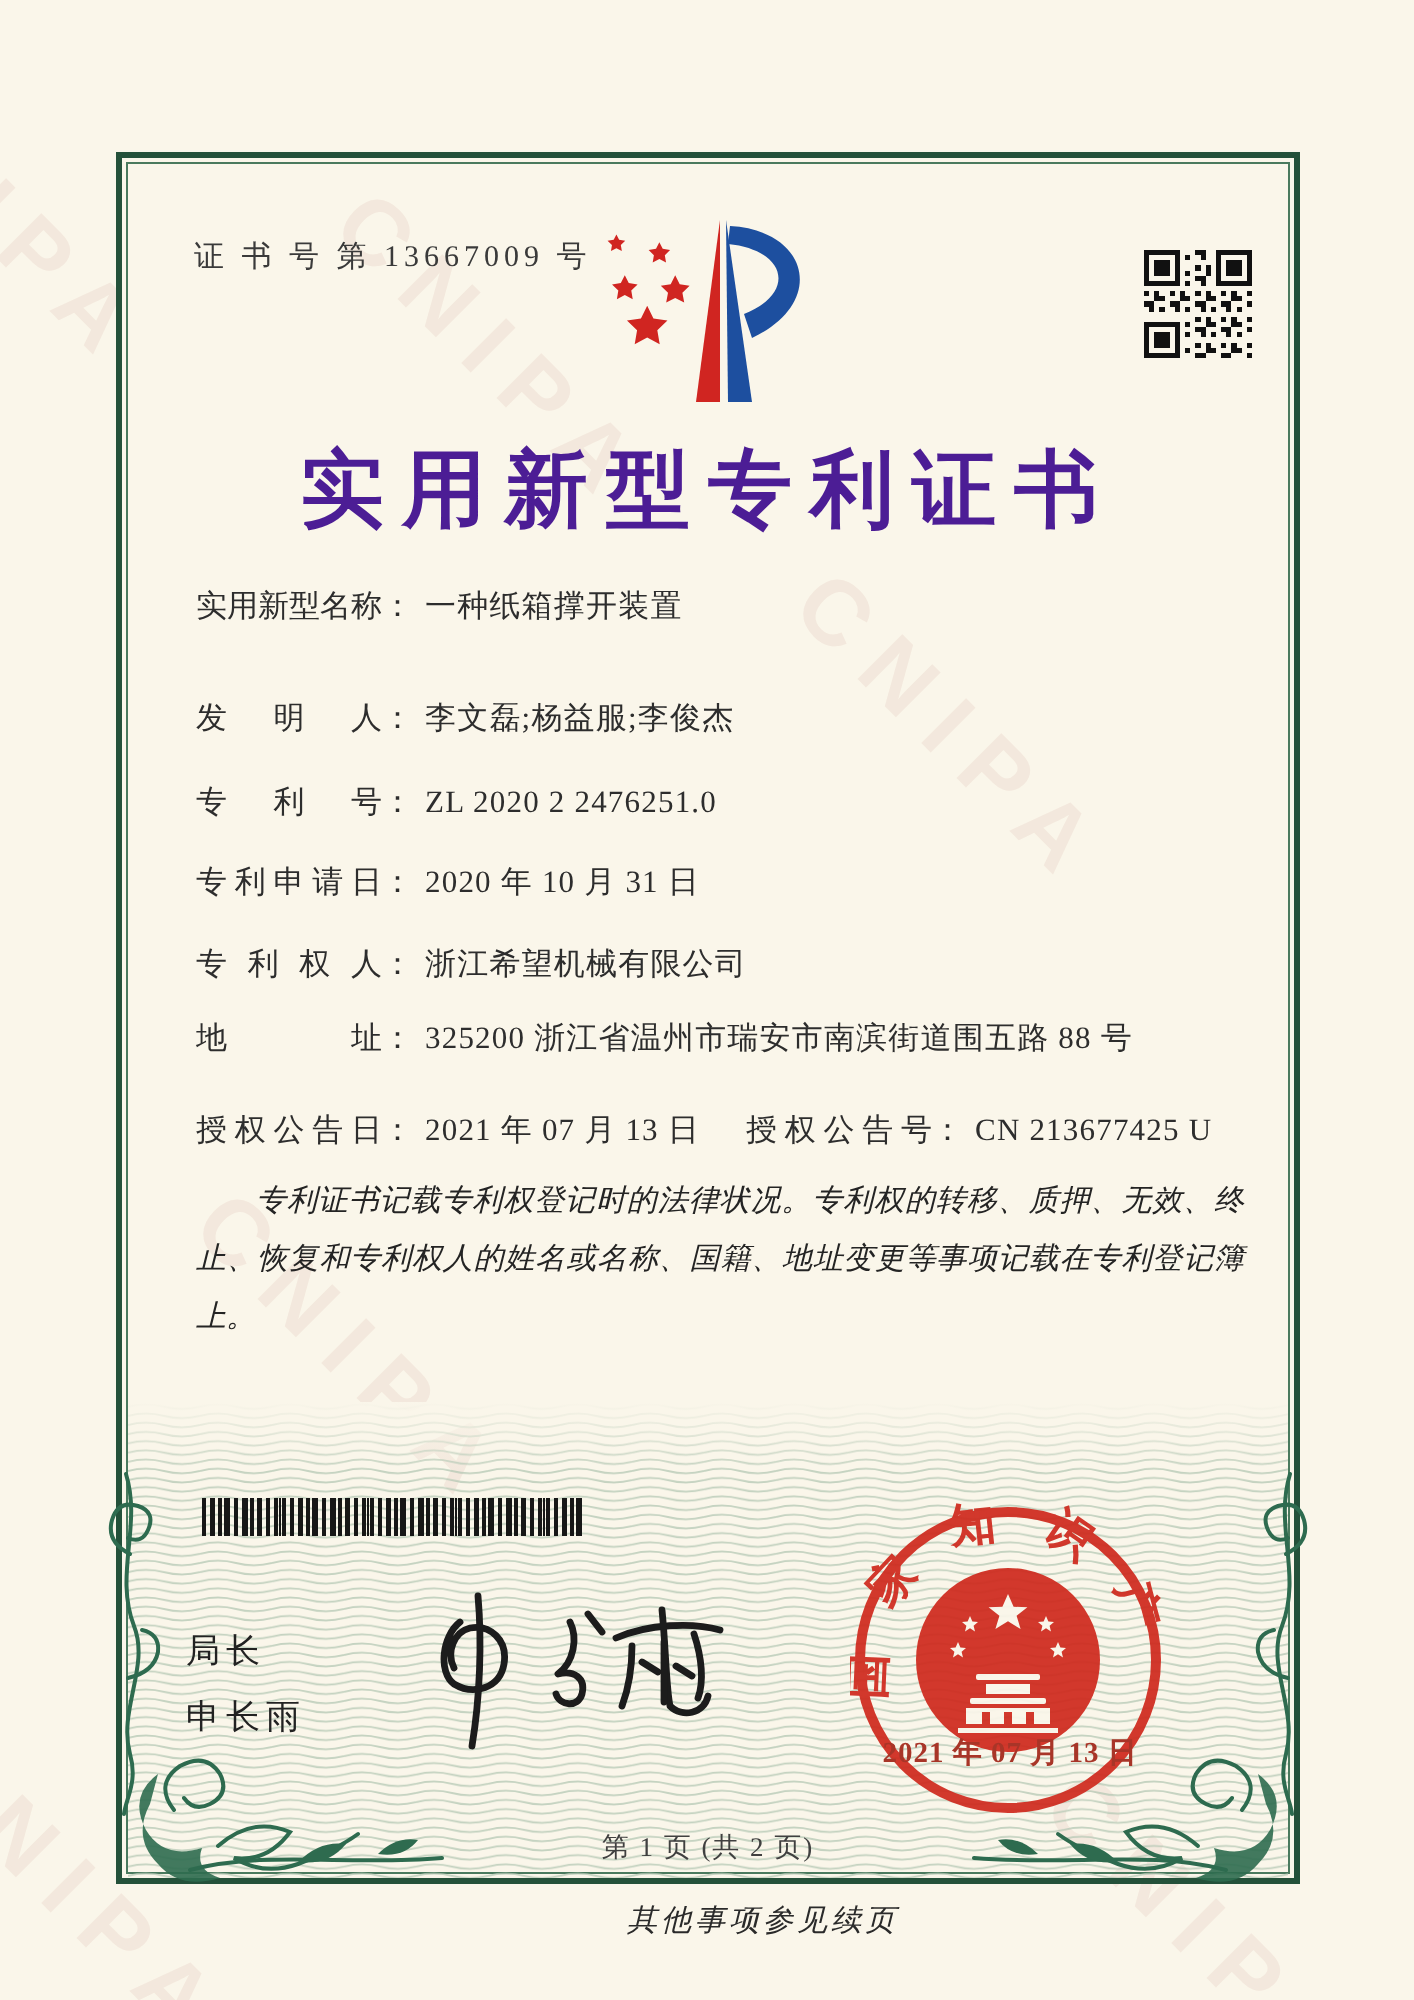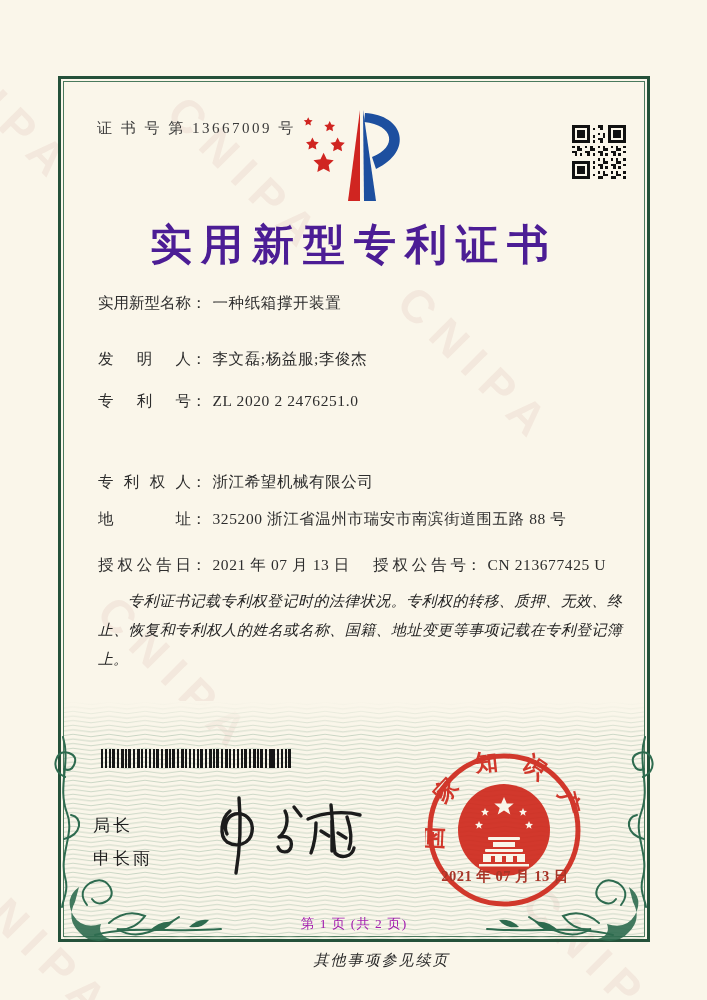--- a/index.html
+++ b/index.html
@@ -34,21 +34,21 @@
      background:repeating-linear-gradient(90deg,#171717 0 2px,rgba(0,0,0,0) 2px 4px),
                 repeating-linear-gradient(90deg,#171717 0 1px,rgba(0,0,0,0) 1px 5.5px);}
   .director{position:absolute;left:32px;top:730px;z-index:3;
             font-family:"Liberation Sans","DejaVu Sans",sans-serif;font-size:17px;
             letter-spacing:3px;color:#222;line-height:33px;}
   .signature{position:absolute;left:147px;top:712px;width:170px;height:90px;z-index:3;}
   .seal{position:absolute;left:364px;top:672px;width:158px;height:158px;z-index:4;}
   .seal-date{position:absolute;left:372px;top:788px;width:144px;text-align:center;z-index:5;
              font-size:14.5px;font-weight:bold;color:#a83528;letter-spacing:0.5px;white-space:nowrap;}
   .page-info{position:absolute;left:0;top:836px;width:100%;text-align:center;font-size:13.5px;
-             color:#a21caf;z-index:3;letter-spacing:1px;}
+             color:#404040;z-index:3;letter-spacing:1px;}
   .flourish{position:absolute;z-index:4;pointer-events:none;}
   .fl-left{left:-12px;top:656px;}
   .fl-right{right:-12px;top:656px;transform:scaleX(-1);}
   .note{position:absolute;left:0;top:951px;width:100%;text-align:center;font-size:15px;
         font-style:italic;color:#2a2a2a;letter-spacing:2px;z-index:3;margin-left:28px;}
 </style>
 </head>
 <body>
 
 <div class="page">
@@ -191,20 +191,23 @@
 
     <div class="frow" style="top:214px">
       <span class="flabel">实用新型名称</span><span>：</span><span class="fvalue">一种纸箱撑开装置</span>
     </div>
     <div class="frow" style="top:270px">
       <span class="flabel">发明人</span><span>：</span><span class="fvalue">李文磊;杨益服;李俊杰</span>
     </div>
     <div class="frow" style="top:312px">
       <span class="flabel">专利号</span><span>：</span><span class="fvalue">ZL 2020 2 2476251.0</span>
     </div>
+    <div class="frow" style="top:352px">
+      <span class="flabel">专利申请日</span><span>：</span><span class="fvalue">2020 年 10 月 31 日</span>
+    </div>
     <div class="frow" style="top:393px">
       <span class="flabel">专利权人</span><span>：</span><span class="fvalue">浙江希望机械有限公司</span>
     </div>
     <div class="frow" style="top:430px">
       <span class="flabel">地址</span><span>：</span><span class="fvalue">325200  浙江省温州市瑞安市南滨街道围五路 88 号</span>
     </div>
 
     <div class="frow" style="top:476px">
       <span class="flabel">授权公告日</span><span>：</span><span class="fvalue">2021 年 07 月 13 日</span>
       <span class="grant2">

